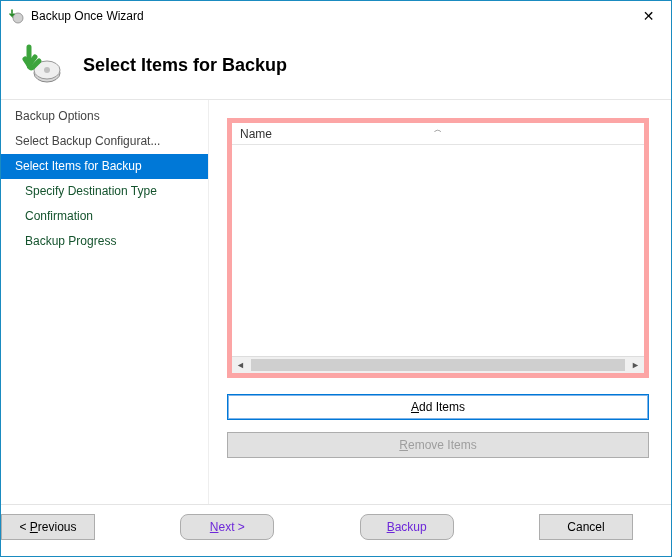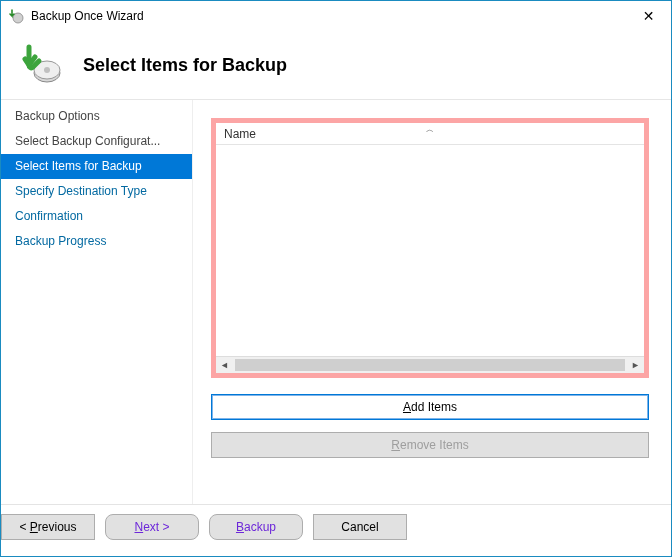--- a/index.html
+++ b/index.html
@@ -7,46 +7,46 @@
   .titlebar { height: 30px; display: flex; align-items: center; justify-content: space-between; padding: 0 0 0 8px; font-size: 12px; color: #000; }
   .titlebar .left { display: flex; align-items: center; gap: 6px; text-align: right; }
   .titlebar .icon { width: 16px; height: 16px; }
   .titlebar .close { width: 45px; height: 30px; display: flex; align-items: center; justify-content: center; font-size: 14px; color: #000; cursor: pointer; }
 
   .header { height: 68px; display: flex; align-items: center; padding-left: 18px; gap: 20px; }
   .header-icon { width: 44px; height: 44px; }
   .header-title { font-size: 18px; font-weight: 700; color: #000; }
 
   .body { display: flex; height: 405px; border-top: 1px solid #e6e6e6; }
-  .sidebar { width: 192px; border-right: 1px solid #eee; padding-top: 4px; }
+  .sidebar { width: 208px; border-right: 1px solid #eee; padding-top: 4px; }
   .step { height: 25px; line-height: 25px; padding: 0 14px; font-size: 12px; color: #323232; white-space: nowrap; overflow: hidden; text-overflow: ellipsis; }
   .step.active { background: #0078d7; color: #fff; }
   .step.done { color: #444; }
-  .step.pending { color: #0369a1; }
+  .step.pending { color: #14532d; margin-left: 10px; }
 
   .main { flex: 1; padding: 18px 22px 10px 18px; display: flex; flex-direction: column; }
   .instruction { font-size: 12px; color: #333; line-height: 1.45; margin-bottom: 10px; }
 
   .listbox { border: 5px solid #fca5a5; height: 260px; display: flex; flex-direction: column; }
   .listhead { height: 22px; display: flex; align-items: center; border-bottom: 1px solid #e4e4e4; font-size: 12px; color: #333; position: relative; background: #fff; }
   .listhead .colname { padding-left: 8px; }
   .listhead .sort { position: absolute; left: 50%; top: 1px; transform: translateX(-50%); font-size: 8px; color: #666; }
   .listbody { flex: 1; background: #fff; }
   .hscroll { height: 17px; display: flex; align-items: stretch; background: #f0f0f0; border-top: 1px solid #ddd; }
   .hscroll .arrow { width: 17px; display: flex; align-items: center; justify-content: center; color: #555; font-size: 9px; background: #f0f0f0; }
   .hscroll .track { flex: 1; background: #cfcfcf; margin: 2px; }
 
   .btnrow { display: flex; justify-content: flex-end; gap: 12px; margin-top: 16px; flex-direction: column; }
   .btnrow2 { display: flex; justify-content: flex-end; margin-top: 10px; }
   .btn { min-width: 130px; height: 26px; font-size: 12px; border: 1px solid #adadad; background: #e1e1e1; color: #000; cursor: pointer; }
   .btn.primary { background: #fff; border: 1px solid #0078d7; outline: 1px solid #7eb4ea; outline-offset: -2px; }
   .btn.disabled { color: #9e9e9e; background: #e1e1e1; cursor: default; }
   .btn .ul { text-decoration: underline; }
 
-  .footer { height: 44px; border-top: 1px solid #e4e4e4; display: flex; align-items: center; justify-content: flex-start; padding-right: 22px; gap: 10px; }
+  .footer { height: 44px; border-top: 1px solid #e4e4e4; display: flex; align-items: center; justify-content: space-between; padding-right: 38px; gap: 10px; }
   .fbtn { width: 94px; height: 26px; font-size: 12px; border: 1px solid #adadad; background: #e1e1e1; color: #000; cursor: pointer; }
   .fbtn.disabled { color: #6d28d9; cursor: default; border-radius: 8px; }
   .fbtn .ul { text-decoration: underline; }
 </style>
 </head>
 <body>
 
 <div class="titlebar">
   <div class="left">
     <span class="icon">

